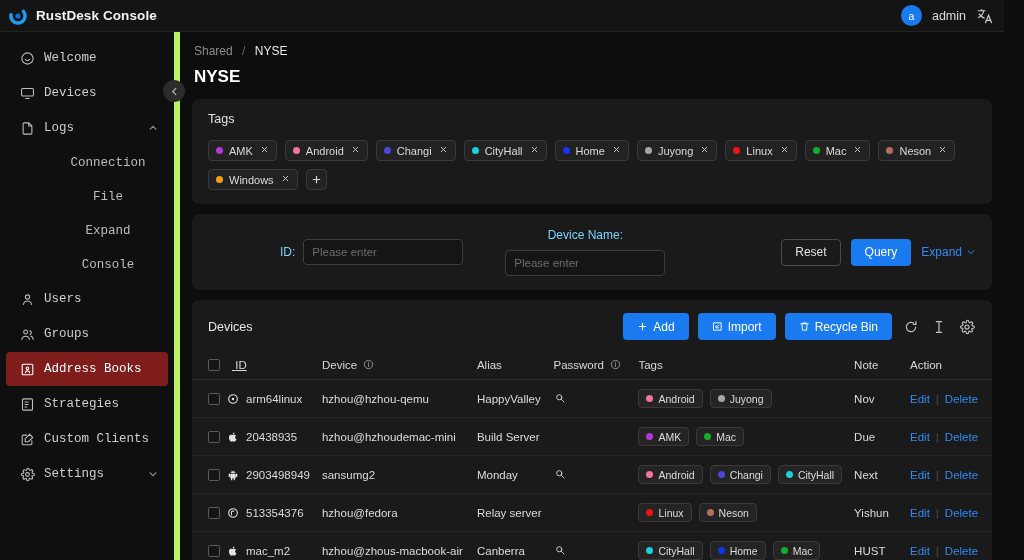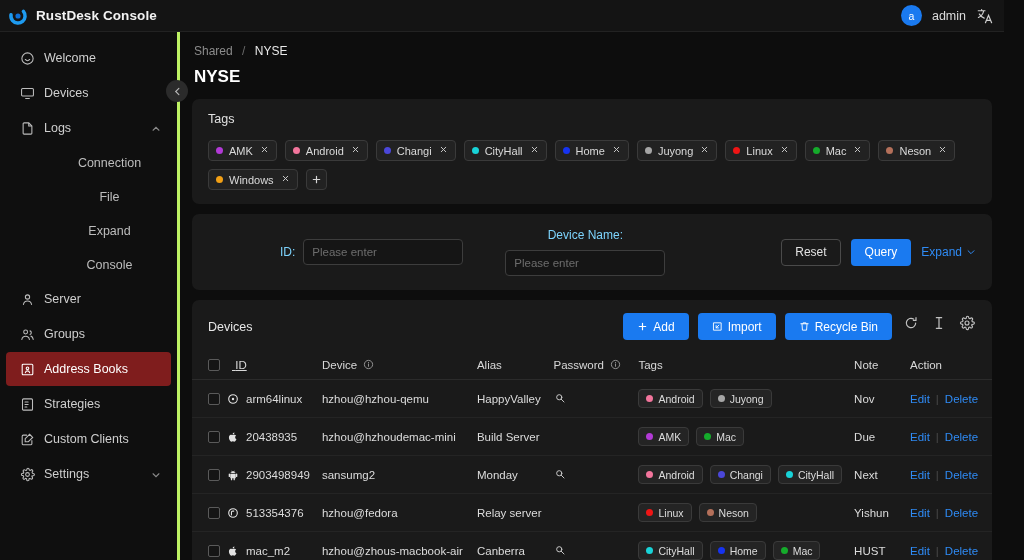--- a/index.html
+++ b/index.html
@@ -31,23 +31,24 @@
   .username { font-size: 12.5px; color: #dcdcdc; }
   .lang-icon { width: 18px; height: 18px; color: #cfcfcf; }
 
   
   .body { flex: 1; display: flex; min-height: 0; position: relative; }
 
   
   .sidebar {
     width: 180px; min-width: 180px;
     background: #0f0f0f;
-    border-right: 3px solid #bef264;
+    border-right: 6px solid #bef264;
     padding-top: 8px;
     position: relative;
+    font-family: Liberation Mono, monospace;
   }
   .nav-item {
     height: 34px; display: flex; align-items: center;
     padding: 0 10px 0 14px; gap: 9px;
     font-size: 12.5px; color: #cfcfcf; cursor: pointer;
     margin: 1px 6px; border-radius: 4px;
   }
   .nav-item.active { background: #7f1d1d; color: #fff; }
   .nav-item .nav-ico { width: 15px; height: 15px; flex: 0 0 15px; color: #bdbdbd; }
   .nav-item.active .nav-ico { color: #fff; }
@@ -115,21 +116,21 @@
     font-family: "Liberation Sans", sans-serif;
   }
   .btn-ghost { background: transparent; border-color: #4a4a4a; color: #e2e2e2; }
   .btn-primary { background: #1a7af0; color: #fff; }
   .link-expand { font-size: 12px; color: #2f8bf5; cursor: pointer; display: inline-flex; align-items: center; gap: 4px; }
 
   
   .dev-panel { padding: 0 0 8px; }
   .dev-head { display: flex; align-items: center; padding: 13px 16px 12px; }
   .dev-title { font-size: 12.5px; color: #e7e7e7; }
-  .dev-actions { margin-left: auto; display: flex; gap: 9px; }
+  .dev-actions { margin-left: auto; display: flex; align-items: center; gap: 9px; }
   .ico-btn { width: 19px; height: 19px; color: #c2c2c2; cursor: pointer; display: flex; align-items: center; justify-content: center; }
 
   
   table { width: 100%; border-collapse: collapse; }
   thead th {
     text-align: left; font-size: 11.5px; font-weight: normal; color: #d8d8d8;
     padding: 7px 6px 8px; border-bottom: 1px solid #2b2b2b;
     white-space: nowrap;
   }
   thead th:first-child { padding-left: 16px; text-decoration: underline; }
@@ -237,21 +238,21 @@
         <span>Console</span>
       </div>
 
       <div class="nav-item">
         <span class="nav-ico">
           <svg viewBox="0 0 24 24" width="15" height="15" fill="none" stroke="currentColor" stroke-width="1.7">
             <circle cx="12" cy="8" r="3.4"></circle>
               <path d="M5.5 20c.6-3.6 3.3-5.6 6.5-5.6s5.9 2 6.5 5.6" stroke-linecap="round"></path>
           </svg>
         </span>
-        <span class="nav-label">Server</span>
+        <span class="nav-label">Users</span>
       </div>
 
       <div class="nav-item">
         <span class="nav-ico">
           <svg viewBox="0 0 24 24" width="15" height="15" fill="none" stroke="currentColor" stroke-width="1.7">
             <circle cx="9" cy="8" r="3.1"></circle>
               <path d="M3 20c.5-3.3 2.9-5.2 6-5.2s5.5 1.9 6 5.2" stroke-linecap="round"></path>
             <path d="M16 6.2a3 3 0 0 1 0 5.7M17.5 14.6c2 .7 3.3 2.5 3.6 5.2" stroke-linecap="round"></path>
           </svg>
         </span>

